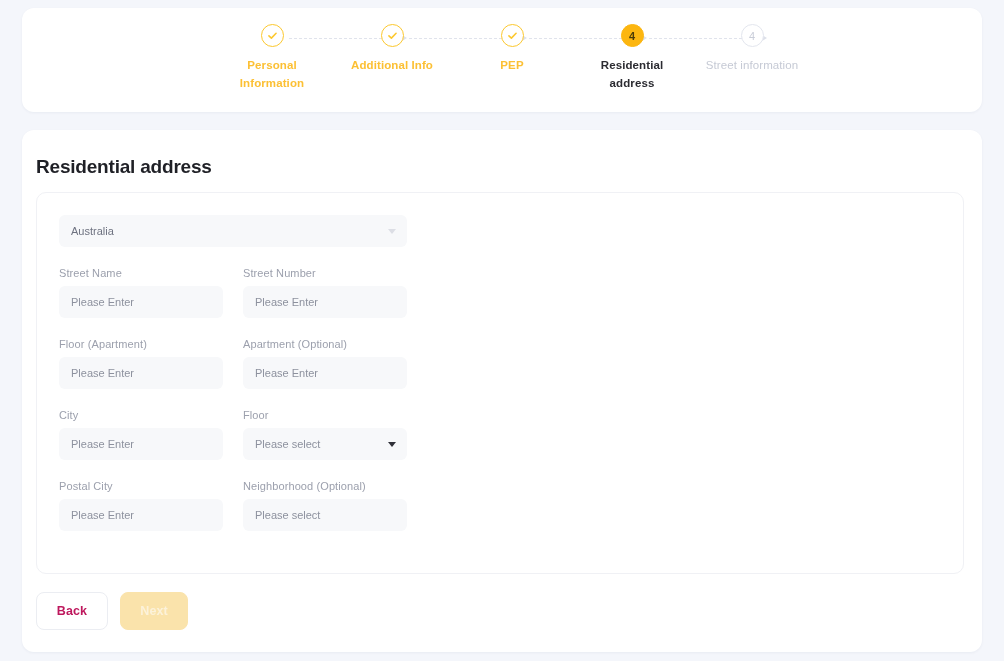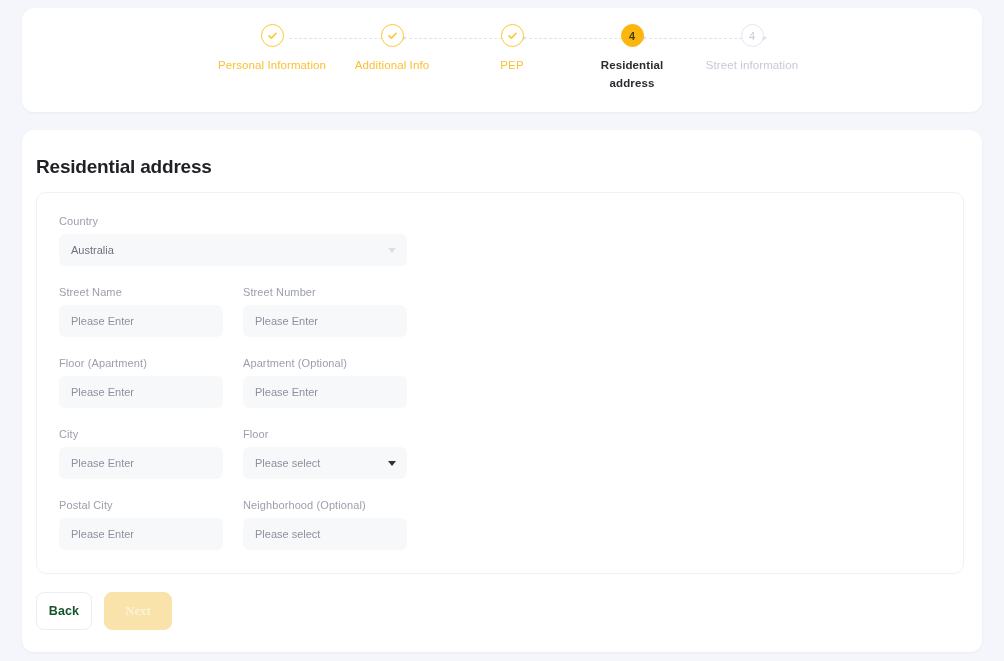--- a/index.html
+++ b/index.html
@@ -73,21 +73,21 @@
     display: block;
   }
   .step-label {
     margin-top: 9px;
     font-size: 11.5px;
     line-height: 18px;
     text-align: center;
     width: 110px;
     letter-spacing: 0.1px;
   }
-  .step-label.done { color: #fcc034; }
+  .step-label.done { color: #fcc034; font-weight: bold; }
   .step-label.active { color: #2b2b31; font-weight: 700; }
   .step-label.todo { color: #c6cad5; }
 
   .connector {
     position: absolute;
     top: 11px;
     left: 77px;
     width: 118px;
     height: 8px;
     z-index: 1;
@@ -203,31 +203,30 @@
     border-radius: 8px;
     font-size: 12.5px;
     font-weight: 700;
     display: flex;
     align-items: center;
     justify-content: center;
     box-sizing: border-box;
     letter-spacing: 0.1px;
   }
   .btn-back {
-    width: 56px;
+    width: 72px;
     background: #ffffff;
     border: 1px solid #ebedf2;
-    color: #14532d;
+    color: #be185d;
   }
   .btn-next {
     width: 68px;
     background: #fae3ab;
     border: 1px solid #fae3ab;
     color: #fcf2da;
-    font-family: Liberation Serif, serif;
   }
 </style>
 </head>
 <body>
 
 <div class="stepper-card">
   <div class="stepper" id="stepper">
       <div class="step">
         <div class="step-circle done">
           <svg class="check-icon" viewBox="0 0 20 20" fill="none" stroke="currentColor" stroke-width="2.4" stroke-linecap="round" stroke-linejoin="round">
@@ -284,21 +283,20 @@
 </div>
 
 <div class="main-card">
 
   <div class="page-title">Residential address</div>
 
   <div class="form-panel">
     <div class="field-grid" id="field-grid">
         <div class="form-row">
           <div class="field full">
-            <div class="field-label">Country</div>
             <div class="field-control">
               <span class="field-value filled">Australia</span>
               <span class="caret muted"></span>
             </div>
           </div>
         </div>
         <div class="form-row">
           <div class="field">
             <div class="field-label">Street Name</div>
             <div class="field-control">

